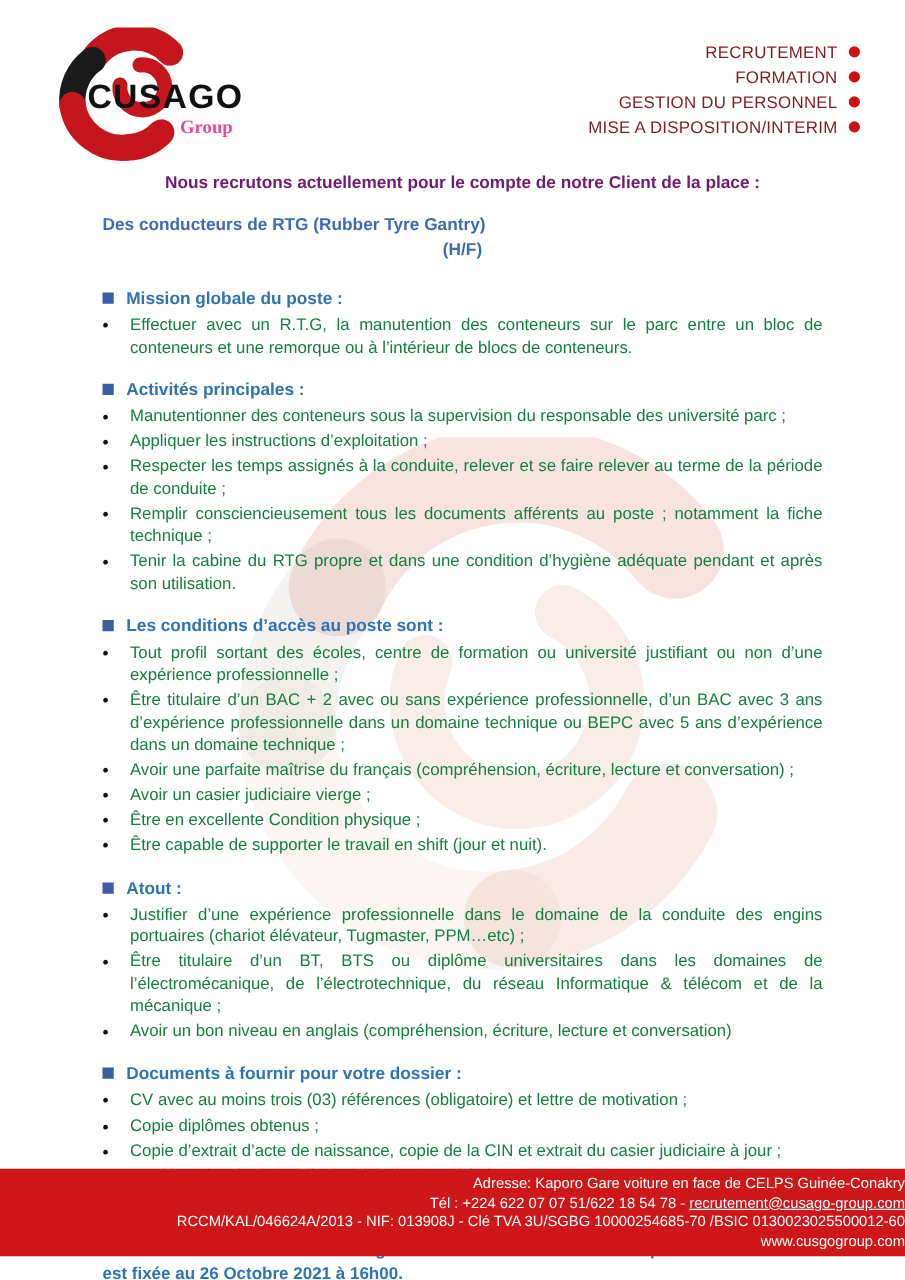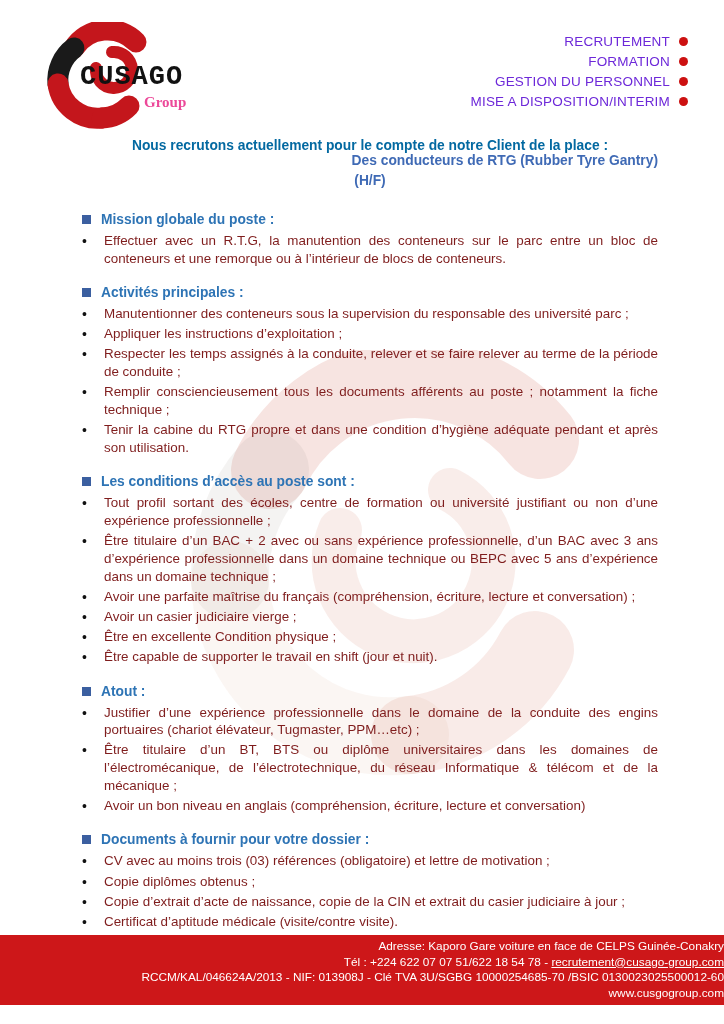--- a/index.html
+++ b/index.html
@@ -3,39 +3,39 @@
 <meta charset="utf-8">
 <style>
   html,body{margin:0;padding:0;}
   body{
     width:724px;height:1024px;position:relative;background:#ffffff;overflow:hidden;
     font-family:"Liberation Sans", sans-serif;color:#262626;
   }
   
   .header{position:absolute;top:22px;left:44px;right:36px;display:flex;justify-content:space-between;z-index:2;}
   .logo-box{width:175px;height:112px;position:relative;}
-  .logo-name{position:absolute;left:36px;top:40px;font-family:Liberation Mono, monospace;font-weight:bold;font-size:27px;color:#111;letter-spacing:1px;}
+  .logo-name{position:absolute;left:26px;top:40px;font-family:Liberation Sans, sans-serif;font-weight:bold;font-size:27px;color:#111;letter-spacing:1px;}
   .logo-sub{position:absolute;left:100px;top:72px;font-family:"Liberation Serif",serif;font-weight:bold;font-size:15px;color:#ec4899;}
   .services{margin-top:12px;display:flex;flex-direction:column;gap:5px;align-items:flex-end;}
-  .service-row{display:flex;align-items:center;font-size:13.5px;color:#6d28d9;letter-spacing:.2px;}
+  .service-row{display:flex;align-items:center;font-size:13.5px;color:#7f1d1d;letter-spacing:.2px;}
   .service-dot{width:9px;height:9px;border-radius:50%;background:#CC1111;margin-left:9px;flex:0 0 auto;}
   
   .watermark{position:absolute;left:150px;top:350px;width:480px;height:440px;z-index:0;pointer-events:none;}
   
   .content{position:absolute;top:138px;left:82px;width:576px;z-index:1;}
-  .intro{text-align:center;font-weight:bold;font-size:13.8px;color:#0369a1;}
-  .job-title{text-align:right;font-weight:bold;font-size:13.8px;color:#3F6AB5;}
+  .intro{text-align:center;font-weight:bold;font-size:13.8px;color:#701a75;}
+  .job-title{text-align:left;font-weight:bold;font-size:13.8px;color:#3F6AB5;margin-top:19px;}
   .job-gender{text-align:center;font-weight:bold;font-size:13.8px;color:#3F6AB5;margin-top:5px;}
   .sections{margin-top:24px;}
   .section{margin-top:17px;}
   .section-heading{display:flex;align-items:center;color:#2E74B5;font-weight:bold;font-size:13.8px;margin-bottom:5px;}
   .square-marker{width:9px;height:9px;background:#3B5FA0;margin-right:10px;flex:0 0 auto;}
   .bullet-row{display:flex;margin-bottom:2px;}
   .bullet-marker{width:22px;flex:0 0 auto;font-size:14px;line-height:1.3;color:#111;}
-  .bullet-text{flex:1;font-size:13.4px;line-height:1.34;text-align:justify;color:#7f1d1d;}
+  .bullet-text{flex:1;font-size:13.4px;line-height:1.34;text-align:justify;color:#15803d;}
   
   .closing-para{color:#2E74B5;font-weight:bold;font-size:13.6px;line-height:1.38;text-align:justify;margin-top:22px;}
   
   .footer-bar{position:absolute;left:0;right:0;bottom:19px;height:70px;background:#CD1719;z-index:2;
     color:#fff;text-align:right;font-size:11.8px;line-height:15.6px;padding-top:4px;box-sizing:border-box;}
   .footer-line{white-space:nowrap;}
   .footer-email{text-decoration:underline;color:#fff;cursor:pointer;}
 </style>
 </head>
 <body>

